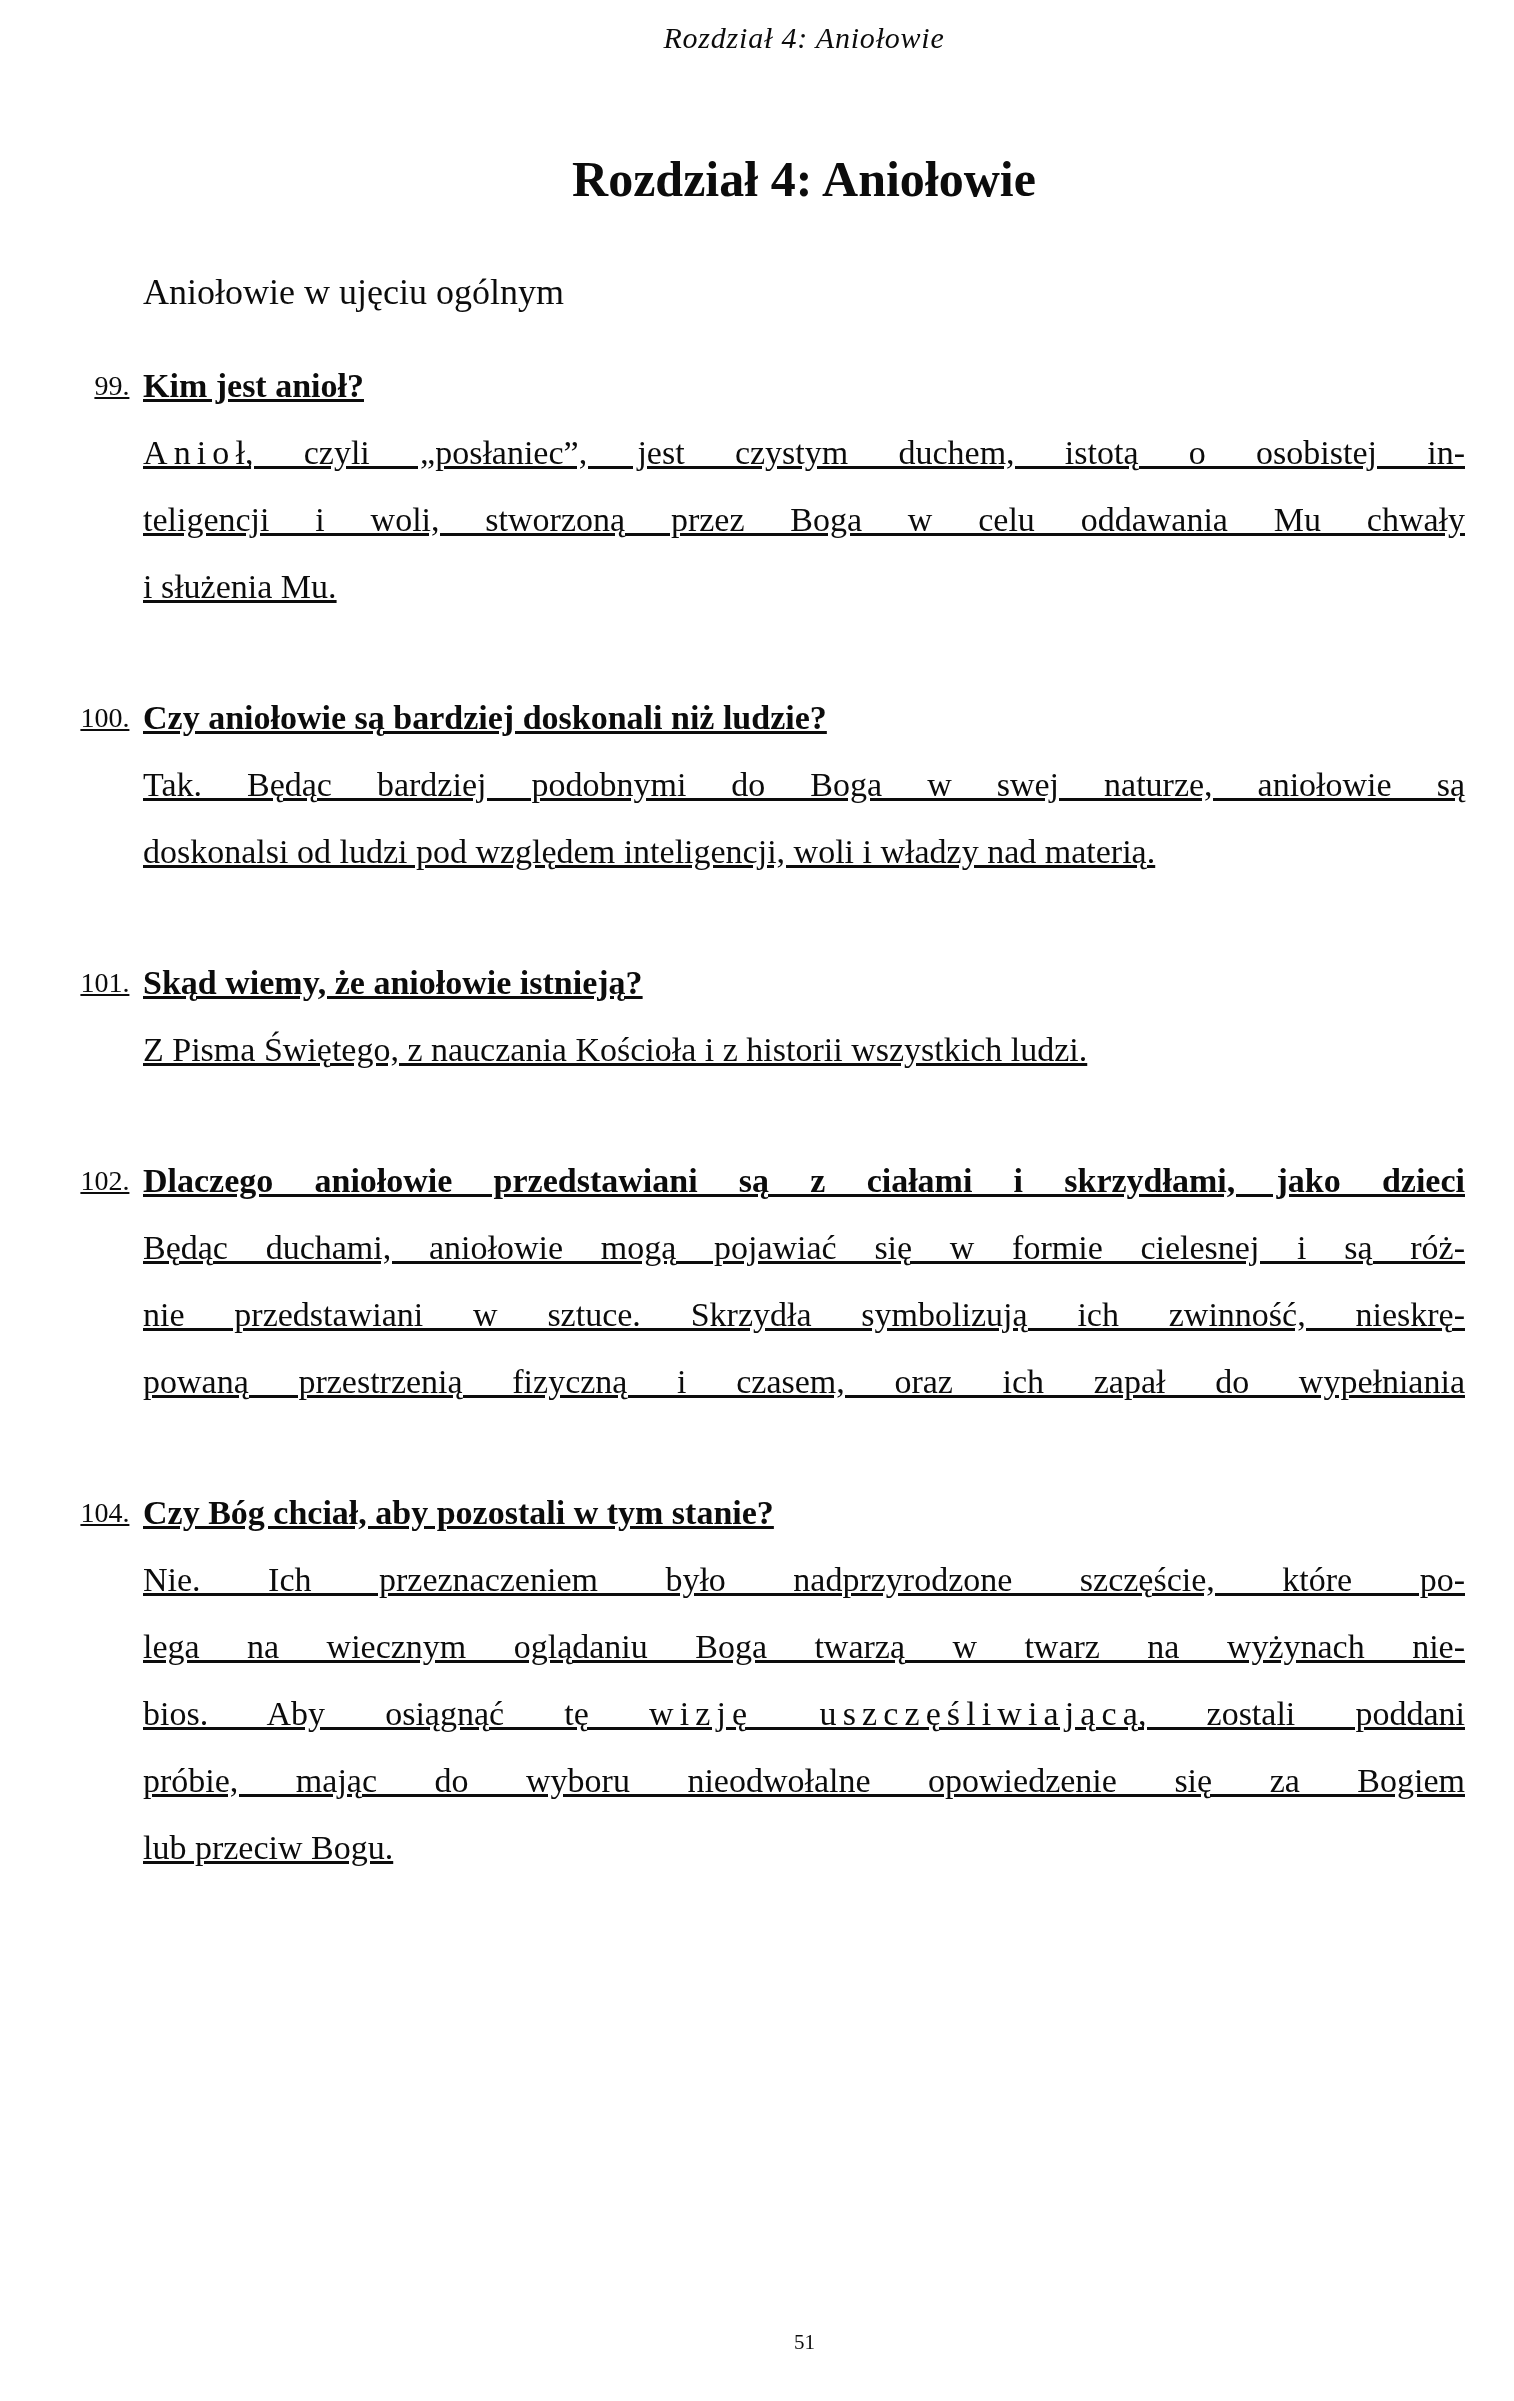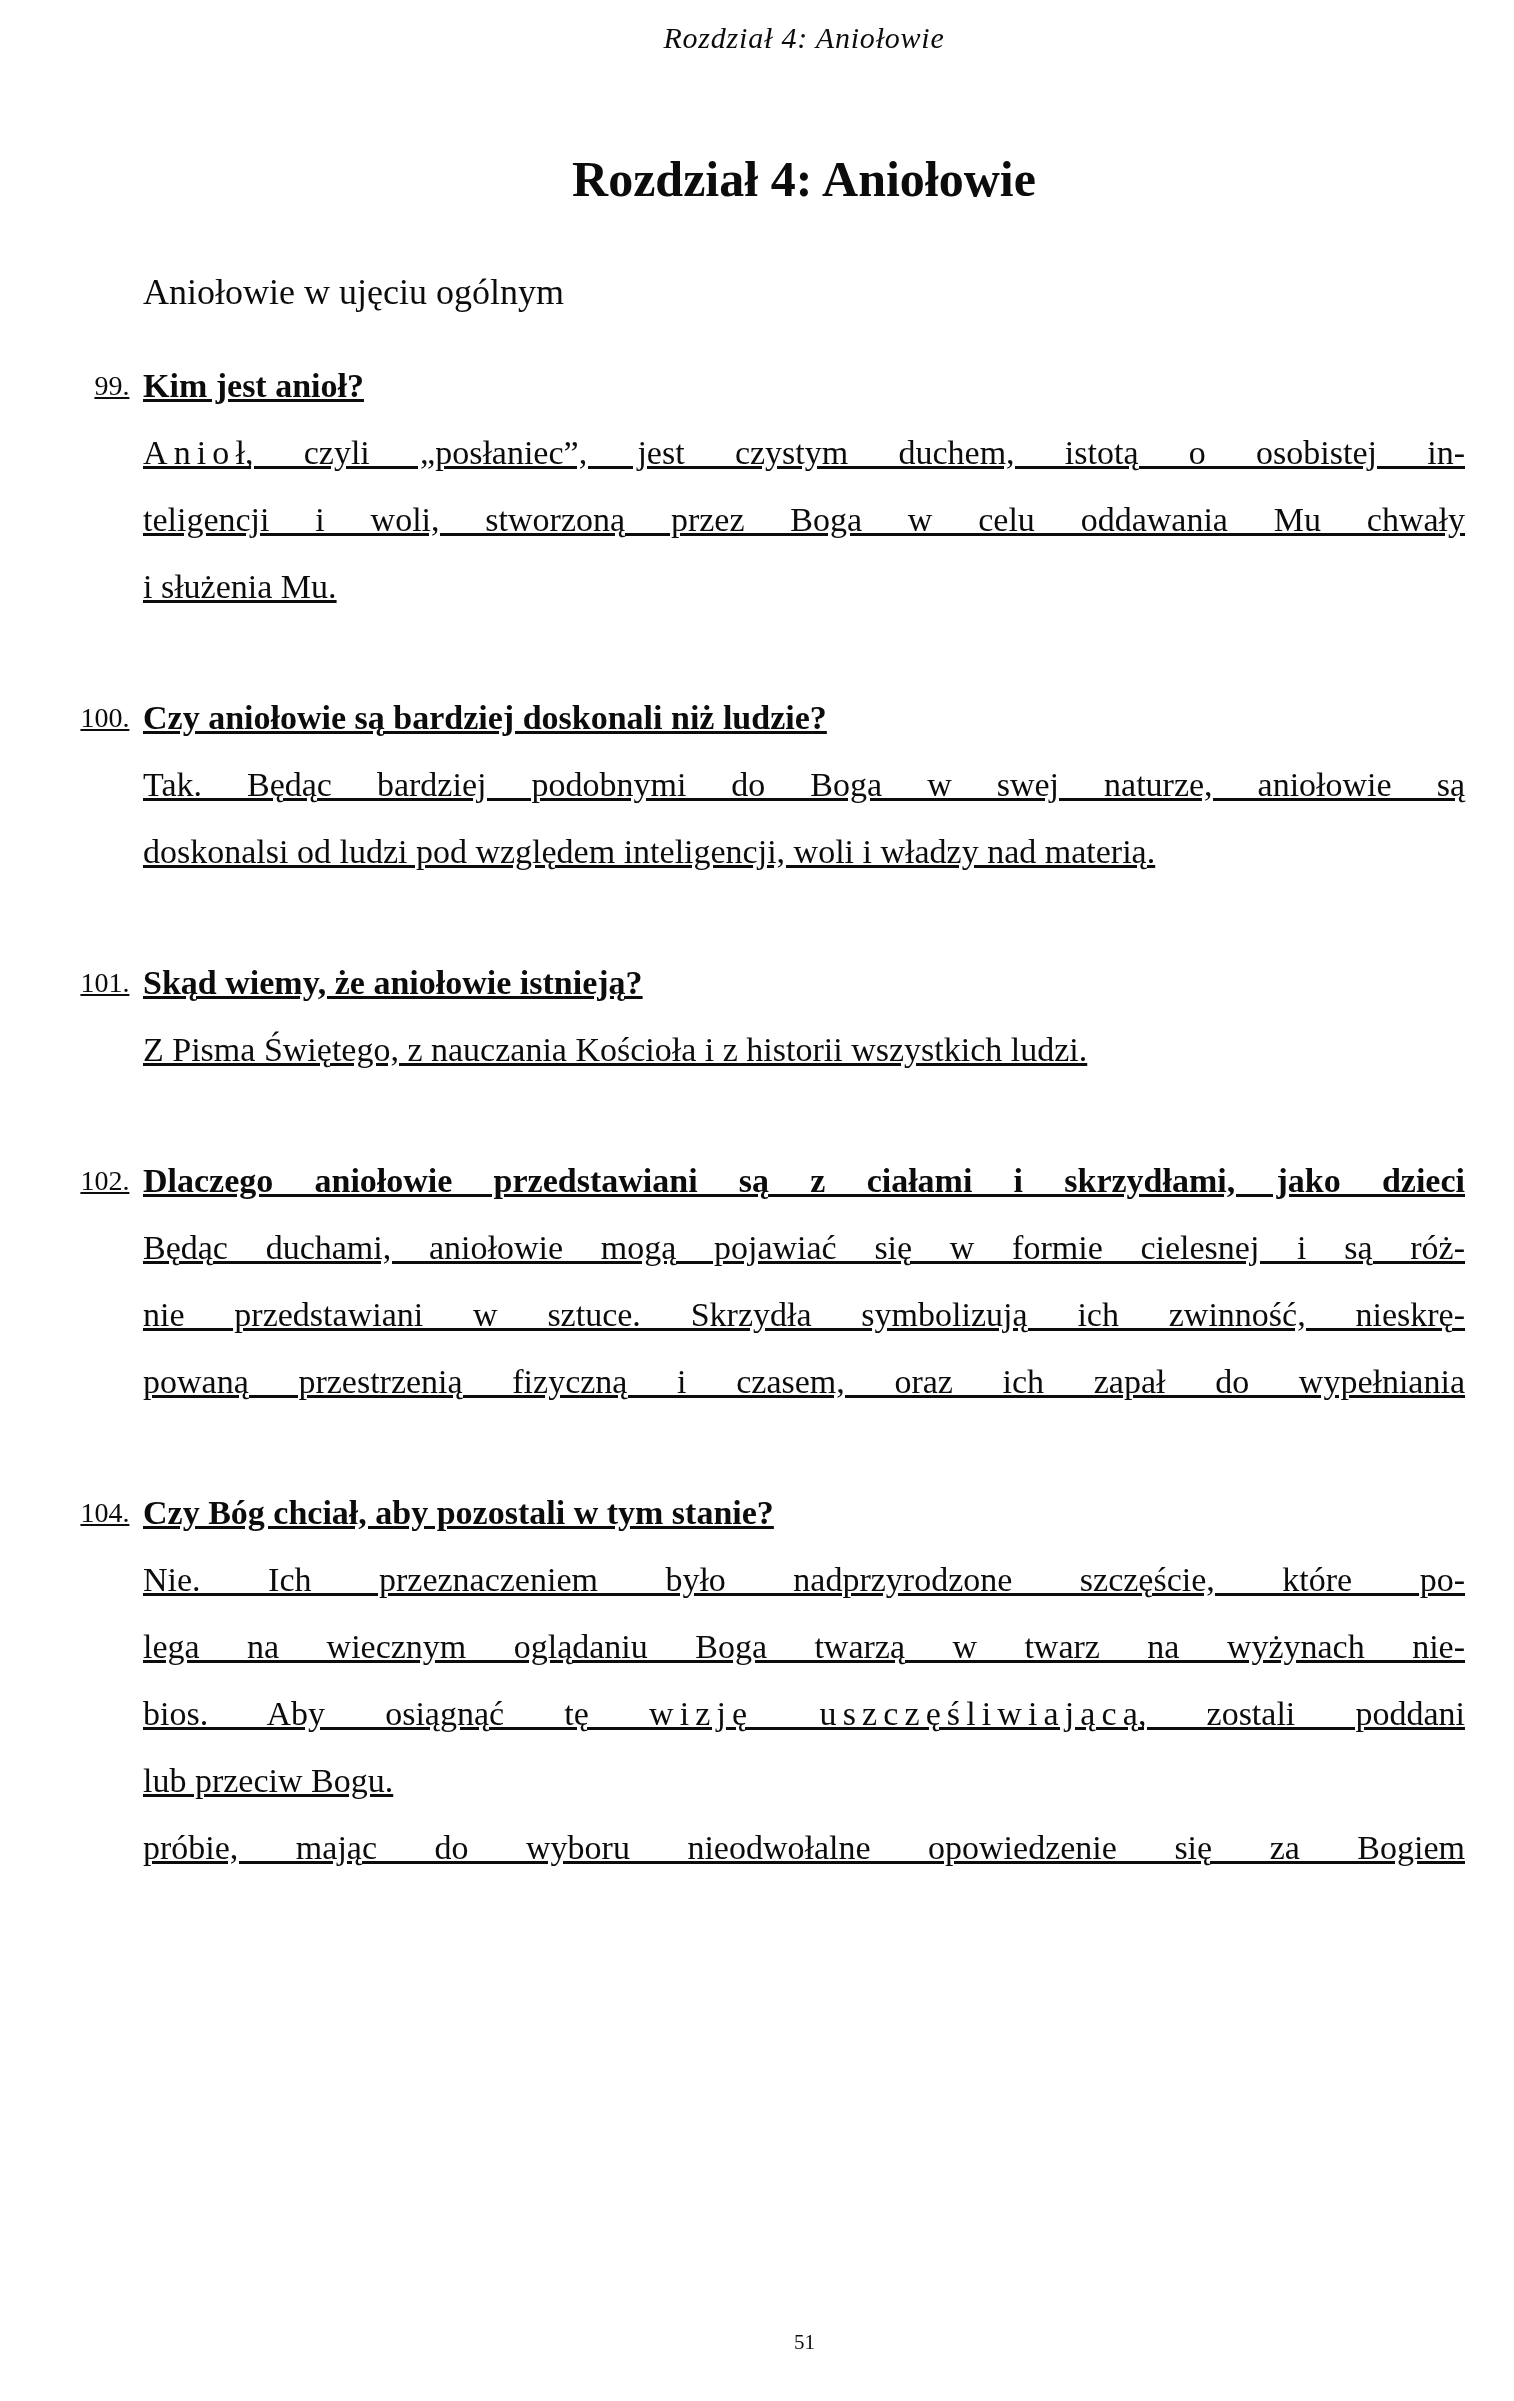--- a/index.html
+++ b/index.html
@@ -110,20 +110,20 @@
           <div class="line a"><span>powaną przestrzenią fizyczną i czasem, oraz ich zapał do wypełniania</span></div>
         </div>
       </div>
       <div class="qa">
         <div class="qa-number">104.</div>
         <div class="qa-body">
           <div class="line q last"><span>Czy Bóg chciał, aby pozostali w tym stanie?</span></div>
           <div class="line a"><span>Nie. Ich przeznaczeniem było nadprzyrodzone szczęście, które po-</span></div>
           <div class="line a"><span>lega na wiecznym oglądaniu Boga twarzą w twarz na wyżynach nie-</span></div>
           <div class="line a"><span>bios. Aby osiągnąć tę </span><span class="sp">wizję uszczęśliwiającą</span><span>, zostali poddani</span></div>
+          <div class="line a"><span>próbie, mając do wyboru nieodwołalne opowiedzenie się za Bogiem</span></div>
           <div class="line a last"><span>lub przeciw Bogu.</span></div>
-          <div class="line a"><span>próbie, mając do wyboru nieodwołalne opowiedzenie się za Bogiem</span></div>
         </div>
       </div>
     </div>
   <div class="page-number">51</div>
 </div>
 
 
 </body></html>

